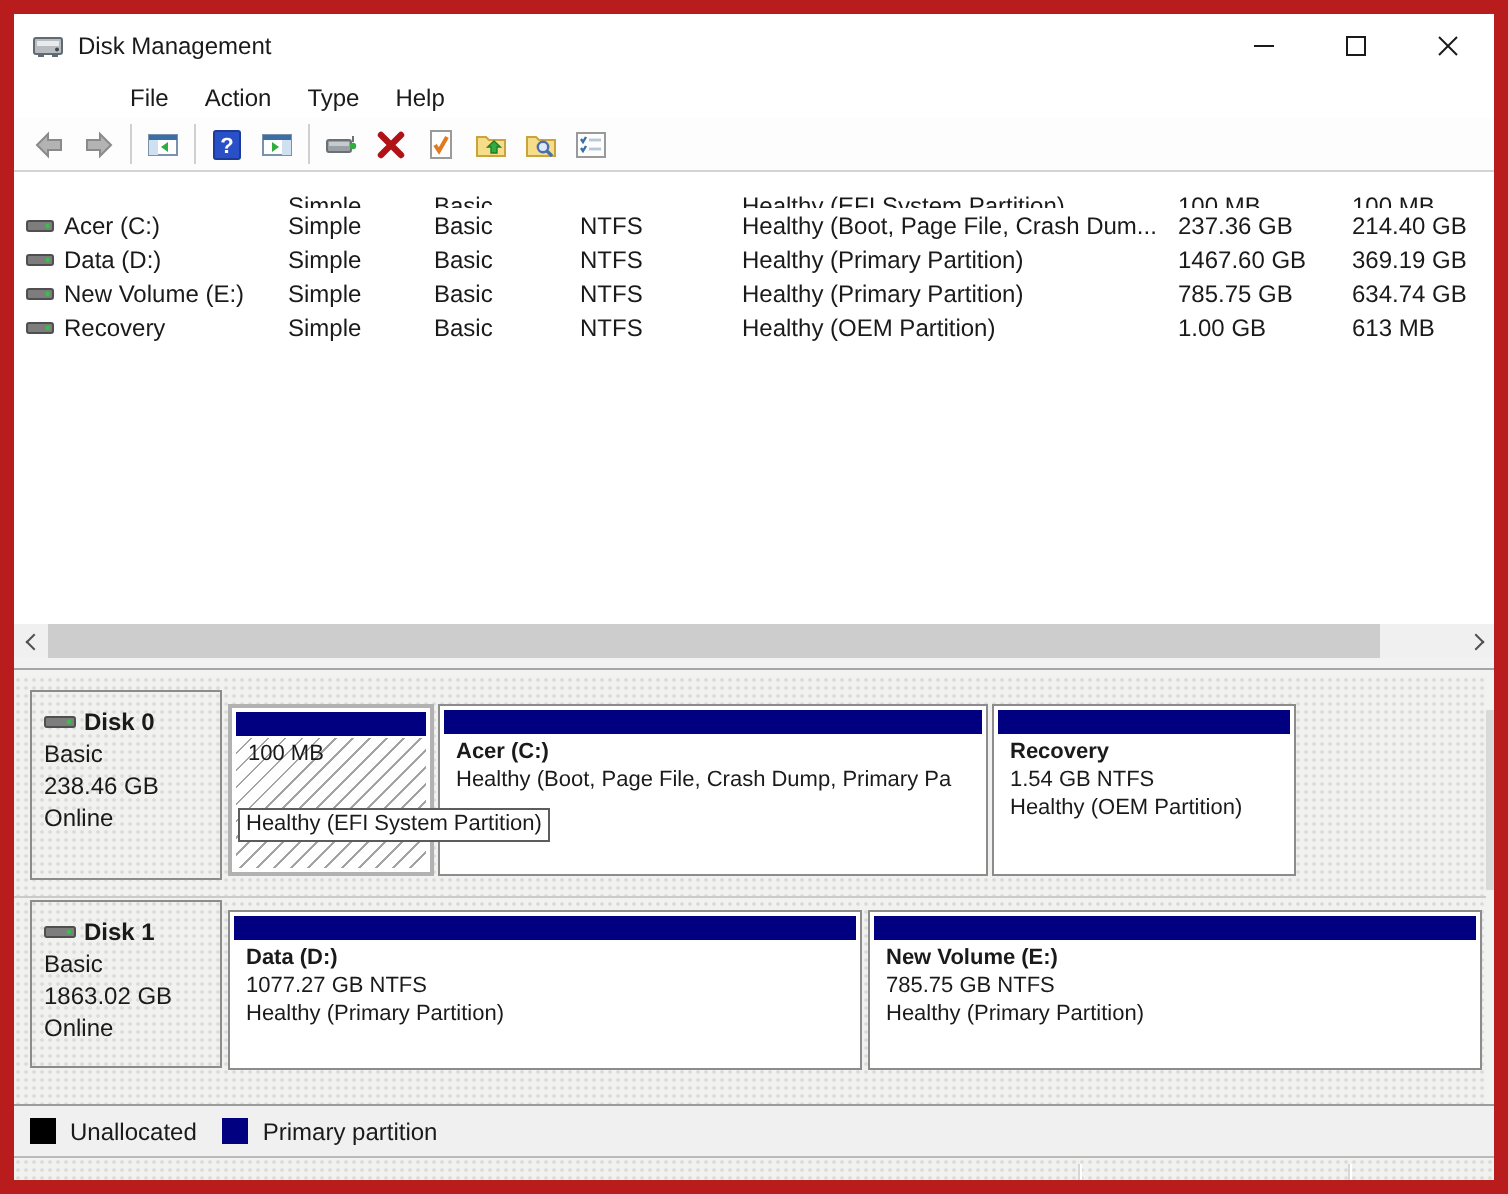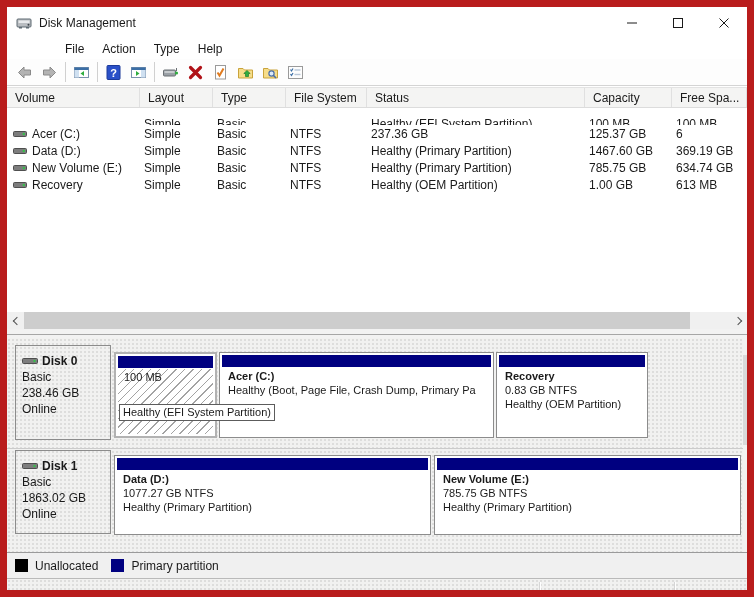--- a/index.html
+++ b/index.html
@@ -191,30 +191,20 @@
         <rect x="1.5" y="2.5" width="14" height="12" fill="#fdfdfd" stroke="#9a9a9a"></rect>
         <path d="M3.5 5.5 L4.5 7 L6 4.5" fill="none" stroke="#3b6ea5" stroke-width="1.2"></path>
         <path d="M3.5 10 L4.5 11.5 L6 9" fill="none" stroke="#3b6ea5" stroke-width="1.2"></path>
         <line x1="7.5" y1="6" x2="13.5" y2="6" stroke="#b7c6d8" stroke-width="1.4"></line>
         <line x1="7.5" y1="10.5" x2="13.5" y2="10.5" stroke="#b7c6d8" stroke-width="1.4"></line>
       </svg>
     </div>
   </div>
 
   <div class="toppane">
-    <div class="vrow header">
-      <div>Volume</div>
-      <div>Layout</div>
-      <div>Type</div>
-      <div>File System</div>
-      <div>Status</div>
-      <div>Capacity</div>
-      <div>Free Spa...</div>
-      <div>%</div>
-    </div>
 
     <div class="vrow selected">
       <div class="vcell-volume">
         <svg width="14" height="10" viewBox="0 0 14 10">
           <rect x="0.5" y="2.5" width="13" height="5" rx="1" fill="#7d7d7d" stroke="#4f4f4f"></rect>
           <circle cx="10.8" cy="5" r="1.2" fill="#35c04a"></circle>
         </svg>
         <span>(Disk 0 partition 1)</span>
       </div>
       <div>Simple</div>
@@ -230,22 +220,23 @@
       <div class="vcell-volume">
         <svg width="14" height="10" viewBox="0 0 14 10">
           <rect x="0.5" y="2.5" width="13" height="5" rx="1" fill="#7d7d7d" stroke="#4f4f4f"></rect>
           <circle cx="10.8" cy="5" r="1.2" fill="#35c04a"></circle>
         </svg>
         <span>Acer (C:)</span>
       </div>
       <div>Simple</div>
       <div>Basic</div>
       <div>NTFS</div>
+      <div>Healthy (Boot, Page File, Crash Dum...</div>
       <div>237.36 GB</div>
-      <div>125.37 GB</div>
+      <div>214.40 GB</div>
       <div>6</div>
     </div>
 
     <div class="vrow">
       <div class="vcell-volume">
         <svg width="14" height="10" viewBox="0 0 14 10">
           <rect x="0.5" y="2.5" width="13" height="5" rx="1" fill="#7d7d7d" stroke="#4f4f4f"></rect>
           <circle cx="10.8" cy="5" r="1.2" fill="#35c04a"></circle>
         </svg>
         <span>Data (D:)</span>
@@ -335,21 +326,21 @@
       <div class="part-text">
         <div class="l1">Acer (C:)</div>
         <div>Healthy (Boot, Page File, Crash Dump, Primary Pa</div>
       </div>
     </div>
 
     <div class="partition" style="left:489px; top:14px; width:152px; height:86px;">
       <div class="part-strip" style="background-color: rgb(0, 0, 128);"></div>
       <div class="part-text">
         <div class="l1">Recovery</div>
-        <div>0.83 GB NTFS</div>
+        <div>1.54 GB NTFS</div>
         <div>Healthy (OEM Partition)</div>
       </div>
     </div>
 
     <div class="tooltip">Healthy (EFI System Partition)</div>
 
     <div class="rowdivider"></div>
 
     <div class="disk-label dotted" style="top:112px; height:84px;">
       <div class="disk-title">

